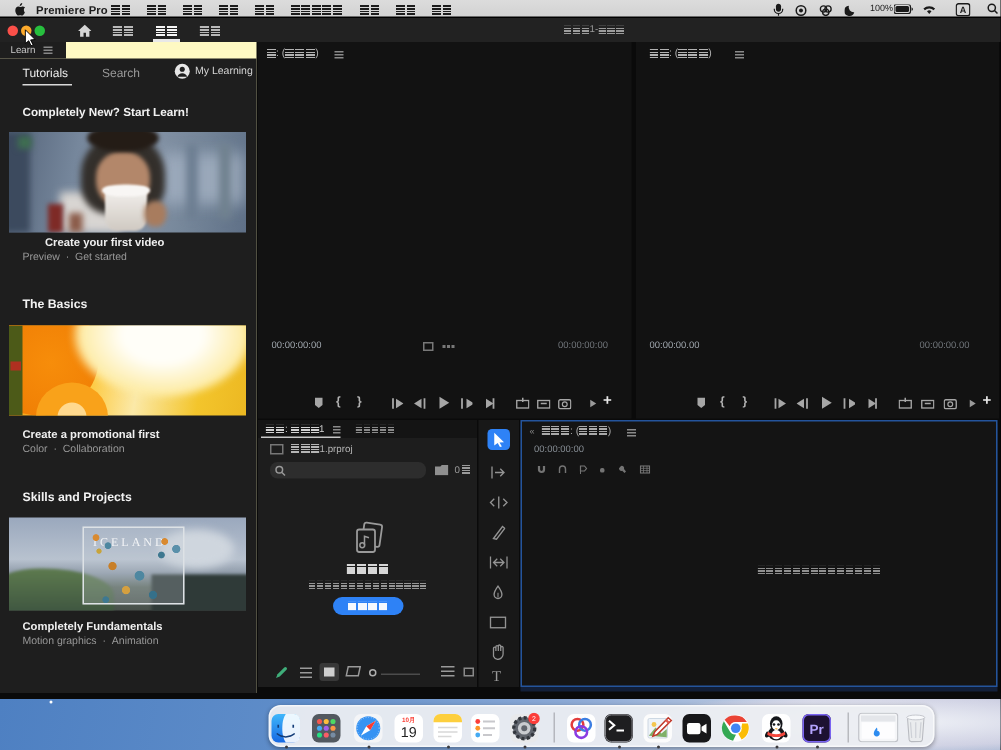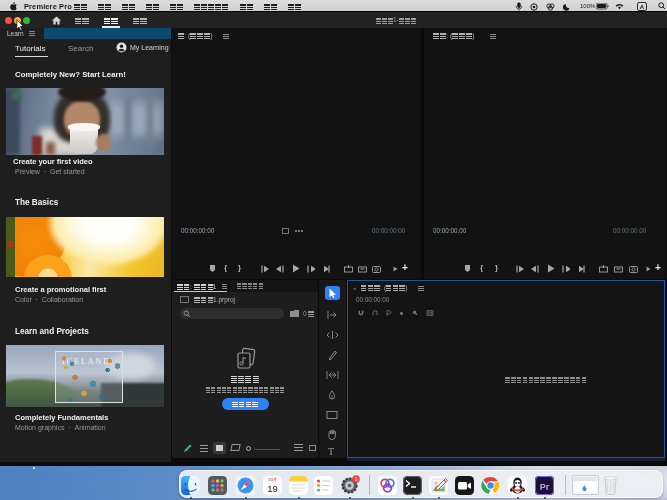--- a/index.html
+++ b/index.html
@@ -71,21 +71,21 @@
     </svg>
   <span class="ab cj" style="left:75px;top:4.5px;--s:7.5px;width:14px;height:7px;color:#b9b9b9"></span>
   <span class="ab cj" style="left:104px;top:4.5px;--s:7.5px;width:14px;height:7px;color:#f5f5f5"></span>
   <span class="ab" style="left:102px;top:14px;width:18px;height:1.5px;background:#e8e8e8"></span>
   <span class="ab cj" style="left:133px;top:4.5px;--s:7.5px;width:14px;height:7px;color:#b9b9b9"></span>
   <span class="ab" style="left:376px;top:4.5px;color:#9c9c9c;font-size:6.5px"><span class="cj" style="--s:6px;width:17px;height:6.2px"></span><span style="position:relative;top:-.5px">1-</span><span class="cj" style="--s:6px;width:17px;height:6.2px"></span></span>
 </div>
 
 <div class="ab" id="content" style="left:0;top:28px;width:667px;height:438px;background:#0a0a0a">
 
-  <div class="ab" style="left:0;top:0;width:171px;height:438px;background:#0c4a6e">
+  <div class="ab" style="left:0;top:0;width:171px;height:438px;background:#fef9c3">
     <div class="ab" style="left:0;top:0;width:44px;height:11px;background:#1e1e1e;color:#c9c9c9;font-size:6.5px">
         <span class="ab" style="left:7px;top:2px">Learn</span>
         <span class="ab" style="left:29px;top:3px;width:6px;height:1px;background:#888;box-shadow:0 2px #888,0 4px #888"></span>
       </div>
     <div class="ab" style="left:0;top:11px;width:171px;height:427px;background:#1e1e1e">
       <span class="ab" style="left:15px;top:5px;font-size:8px;color:#ececec">Tutorials</span>
       <span class="ab" style="left:15px;top:16.5px;width:33px;height:1.5px;background:#dadada"></span>
       <span class="ab" style="left:68px;top:5px;font-size:8px;color:#9a9a9a">Search</span>
       <svg class="ab" style="left:116px;top:3px" width="11" height="11" viewBox="0 0 11 11">
           <circle cx="5.5" cy="5.5" r="5" fill="#e6e6e6"></circle>
@@ -104,34 +104,34 @@
         <div class="ab" style="left:34px;top:40px;width:40px;height:27px;background:#d8d5d2;filter:blur(3px)"></div>
         <div class="ab" style="left:48px;top:1px;width:56px;height:54px;background:#332f2b;border-radius:50% 50% 35% 35%;filter:blur(2px)"></div>
         <div class="ab" style="left:58px;top:13px;width:36px;height:37px;background:#b3876a;border-radius:46%;filter:blur(1.5px)"></div>
         <div class="ab" style="left:52px;top:-5px;width:48px;height:18px;background:#241c16;border-radius:50%;filter:blur(1.5px)"></div>
         <div class="ab" style="left:64px;top:37px;width:28px;height:29px;background:linear-gradient(#f4f1ee,#cfc9c2);border-radius:10% 10% 30% 30%;filter:blur(.7px)"></div>
         <div class="ab" style="left:62px;top:35px;width:32px;height:8px;background:#f8f6f4;border-radius:45%;filter:blur(.6px)"></div>
         <div class="ab" style="left:90px;top:46px;width:15px;height:17px;background:#a87c5e;border-radius:45%;filter:blur(1.8px)"></div>
         <div class="ab" style="left:26px;top:48px;width:10px;height:19px;background:#7e2a26;filter:blur(1.6px)"></div>
         <div class="ab" style="left:40px;top:54px;width:9px;height:13px;background:#8a5a48;filter:blur(2px)"></div>
       </div>
-      <b class="ab" style="left:13px;top:118px;font-size:7.5px;color:#f0f0f0">Create your first video</b>
+      <b class="ab" style="left:30px;top:118px;font-size:7.5px;color:#f0f0f0">Create your first video</b>
       <span class="ab" style="left:15px;top:129px;font-size:7px;color:#989898">Preview&nbsp;&nbsp;·&nbsp;&nbsp;Get started</span>
       <b class="ab" style="left:15px;top:159px;font-size:8.2px;color:#f2f2f2">The Basics</b>
 
       <div class="ab" style="left:6px;top:178px;width:158px;height:60px;background:linear-gradient(100deg,#f59a10,#fdc83a 35%,#fbe9a8 55%,#f3c52c 80%,#ecb822);overflow:hidden">
         <div class="ab" style="left:-20px;top:-18px;width:80px;height:78px;background:radial-gradient(circle at 60% 55%,#f78d0a,#ef7d04 70%,#d96e03);border-radius:50%"></div>
         <div class="ab" style="left:18px;top:38px;width:48px;height:46px;background:radial-gradient(circle,#ffd98e 0 28%,#f9a21a 30% 100%);border-radius:50%"></div>
         <div class="ab" style="left:0px;top:0;width:9px;height:60px;background:#4c5a18"></div>
         <div class="ab" style="left:1px;top:24px;width:7px;height:6px;background:#b03020"></div>
         <div class="ab" style="left:40px;top:-30px;width:125px;height:80px;background:radial-gradient(ellipse at 50% 45%,#fffef8 0 30%,#fdeca8 62%,transparent 70%);filter:blur(2px)"></div>
       </div>
       <b class="ab" style="left:15px;top:246px;font-size:7.5px;color:#f0f0f0">Create a promotional first</b>
       <span class="ab" style="left:15px;top:257px;font-size:7px;color:#989898">Color&nbsp;&nbsp;·&nbsp;&nbsp;Collaboration</span>
-      <b class="ab" style="left:15px;top:288px;font-size:8.2px;color:#f2f2f2">Learn and Projects</b>
+      <b class="ab" style="left:15px;top:288px;font-size:8.2px;color:#f2f2f2">Skills and Projects</b>
 
       <div class="ab" style="left:6px;top:306px;width:158px;height:62px;background:linear-gradient(#9aa8bd,#b8c2cf 45%,#8e9aa8 60%,#5d6a62 75%,#474f4a);overflow:hidden">
         <div class="ab" style="left:100px;top:8px;width:50px;height:26px;background:#cfd6de;border-radius:50%;filter:blur(3px)"></div>
         <div class="ab" style="left:-10px;top:34px;width:80px;height:30px;background:linear-gradient(#5d7a4e,#3e5540);border-radius:40% 60% 0 0;filter:blur(1px)"></div>
         <div class="ab" style="left:95px;top:38px;width:70px;height:26px;background:#2f3a38;filter:blur(1px)"></div>
         <div class="ab" style="left:49px;top:6px;width:68px;height:52px;background:rgba(200,208,214,.25);border:1px solid #dde2e6"></div>
         <span class="ab" style="left:56px;top:12px;font-size:8px;letter-spacing:2px;color:#f2f4f6;font-family:'Liberation Serif',serif">ICELAND</span>
         <div class="ab" style="left:52px;top:8px;width:20px;height:18px;background:radial-gradient(circle at 30% 30%,#d98a30 2px,transparent 2.5px),radial-gradient(circle at 70% 60%,#4e87a0 2px,transparent 2.5px),radial-gradient(circle at 40% 80%,#c8a43a 1.5px,transparent 2px)"></div>
         <div class="ab" style="left:95px;top:10px;width:22px;height:20px;background:radial-gradient(circle at 40% 30%,#d98a30 2px,transparent 2.5px),radial-gradient(circle at 75% 55%,#5a90aa 2.5px,transparent 3px),radial-gradient(circle at 30% 75%,#3e7890 2px,transparent 2.5px)"></div>
         <div class="ab" style="left:60px;top:26px;width:45px;height:32px;background:radial-gradient(circle at 20% 20%,#c87f28 2.5px,transparent 3px),radial-gradient(circle at 60% 40%,#4e87a0 3px,transparent 3.5px),radial-gradient(circle at 40% 70%,#d5a040 2.5px,transparent 3px),radial-gradient(circle at 80% 80%,#35708a 2.5px,transparent 3px),radial-gradient(circle at 10% 90%,#3e7890 2px,transparent 2.5px)"></div>
@@ -342,21 +342,21 @@
         <path d="M1 3.3h9M1 5.6h9M4 1v7M7.5 1v7" stroke="#747474" stroke-width=".8"></path>
       </svg>
     <span class="ab cj" style="left:157px;top:96px;--s:5.9px;width:82px;height:5.6px;color:#8f8f8f"></span>
   </div>
 </div>
 
 <div class="ab" id="desktop" style="left:0;top:466px;width:667px;height:34px;background:linear-gradient(100deg,#4e80c2 0%,#5f8dc9 30%,#8fabd6 58%,#c5cfe2 80%,#b8c2da 100%)">
   <div class="ab" style="left:430px;top:0;width:237px;height:34px;background:radial-gradient(ellipse at 72% 45%,rgba(255,255,255,.75),rgba(240,230,240,.4) 60%,transparent 75%)"></div>
     <span class="ab" style="left:33px;top:1px;width:2px;height:2px;border-radius:50%;background:#fff"></span>
 </div>
-<div class="ab" id="dock" style="left:179px;top:470px;width:484px;height:28px;border-radius:8px;background:rgba(236,238,242,.94);border:.5px solid rgba(255,255,255,.6);box-shadow:0 1px 3px rgba(0,0,0,.3)">
+<div class="ab" id="dock" style="left:179px;top:470px;width:444px;height:28px;border-radius:8px;background:rgba(236,238,242,.94);border:.5px solid rgba(255,255,255,.6);box-shadow:0 1px 3px rgba(0,0,0,.3)">
 
   <svg class="ab" style="left:0px;top:3.5px" width="21" height="21" viewBox="0 0 21 21">
       <defs>
         <linearGradient id="fg" x1="0" y1="0" x2="0" y2="1">
           <stop offset="0" stop-color="#3fb7fb"></stop>
           <stop offset="1" stop-color="#1668e3"></stop>
         </linearGradient>
       </defs>
       <rect x="1" y="1" width="19" height="19" rx="4.5" fill="url(#fg)"></rect>
       <path d="M10.5 1h5.5a4 4 0 0 1 4 4v11a4 4 0 0 1-4 4h-5.5c-1.5-2.5-2.3-5-2.3-9.5S9 3.5 10.5 1z" fill="#fff" opacity=".9"></path>

